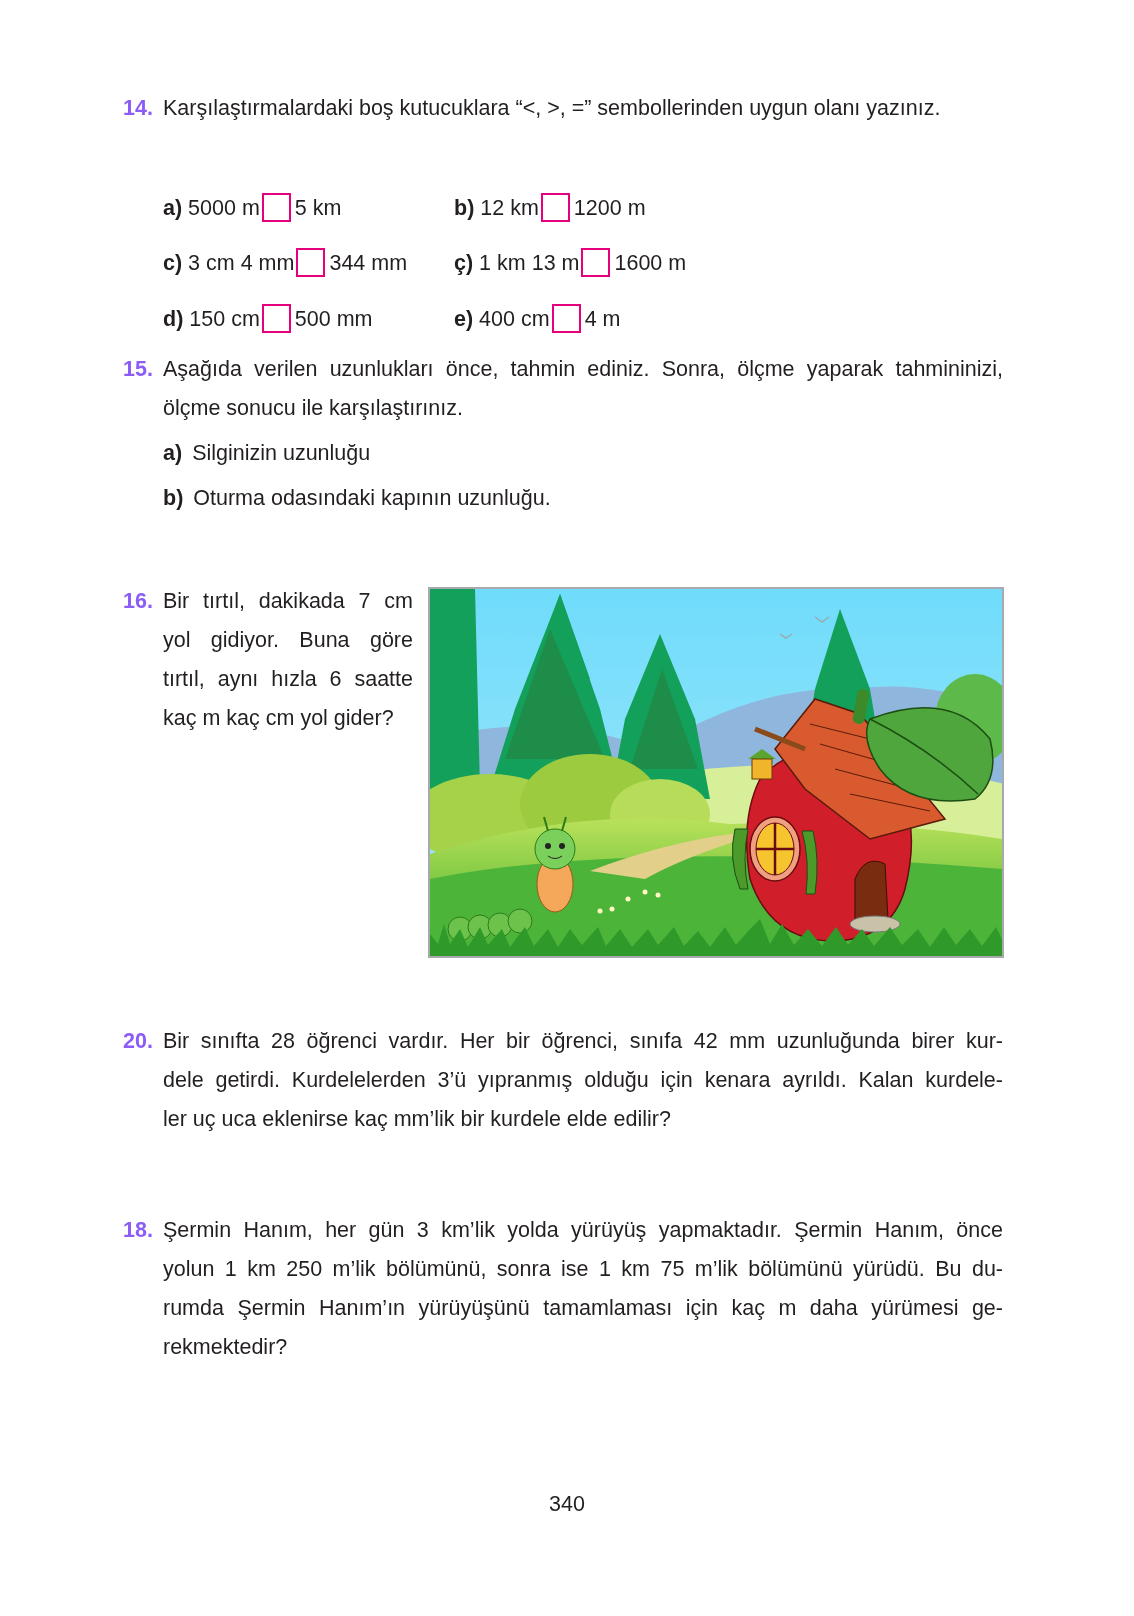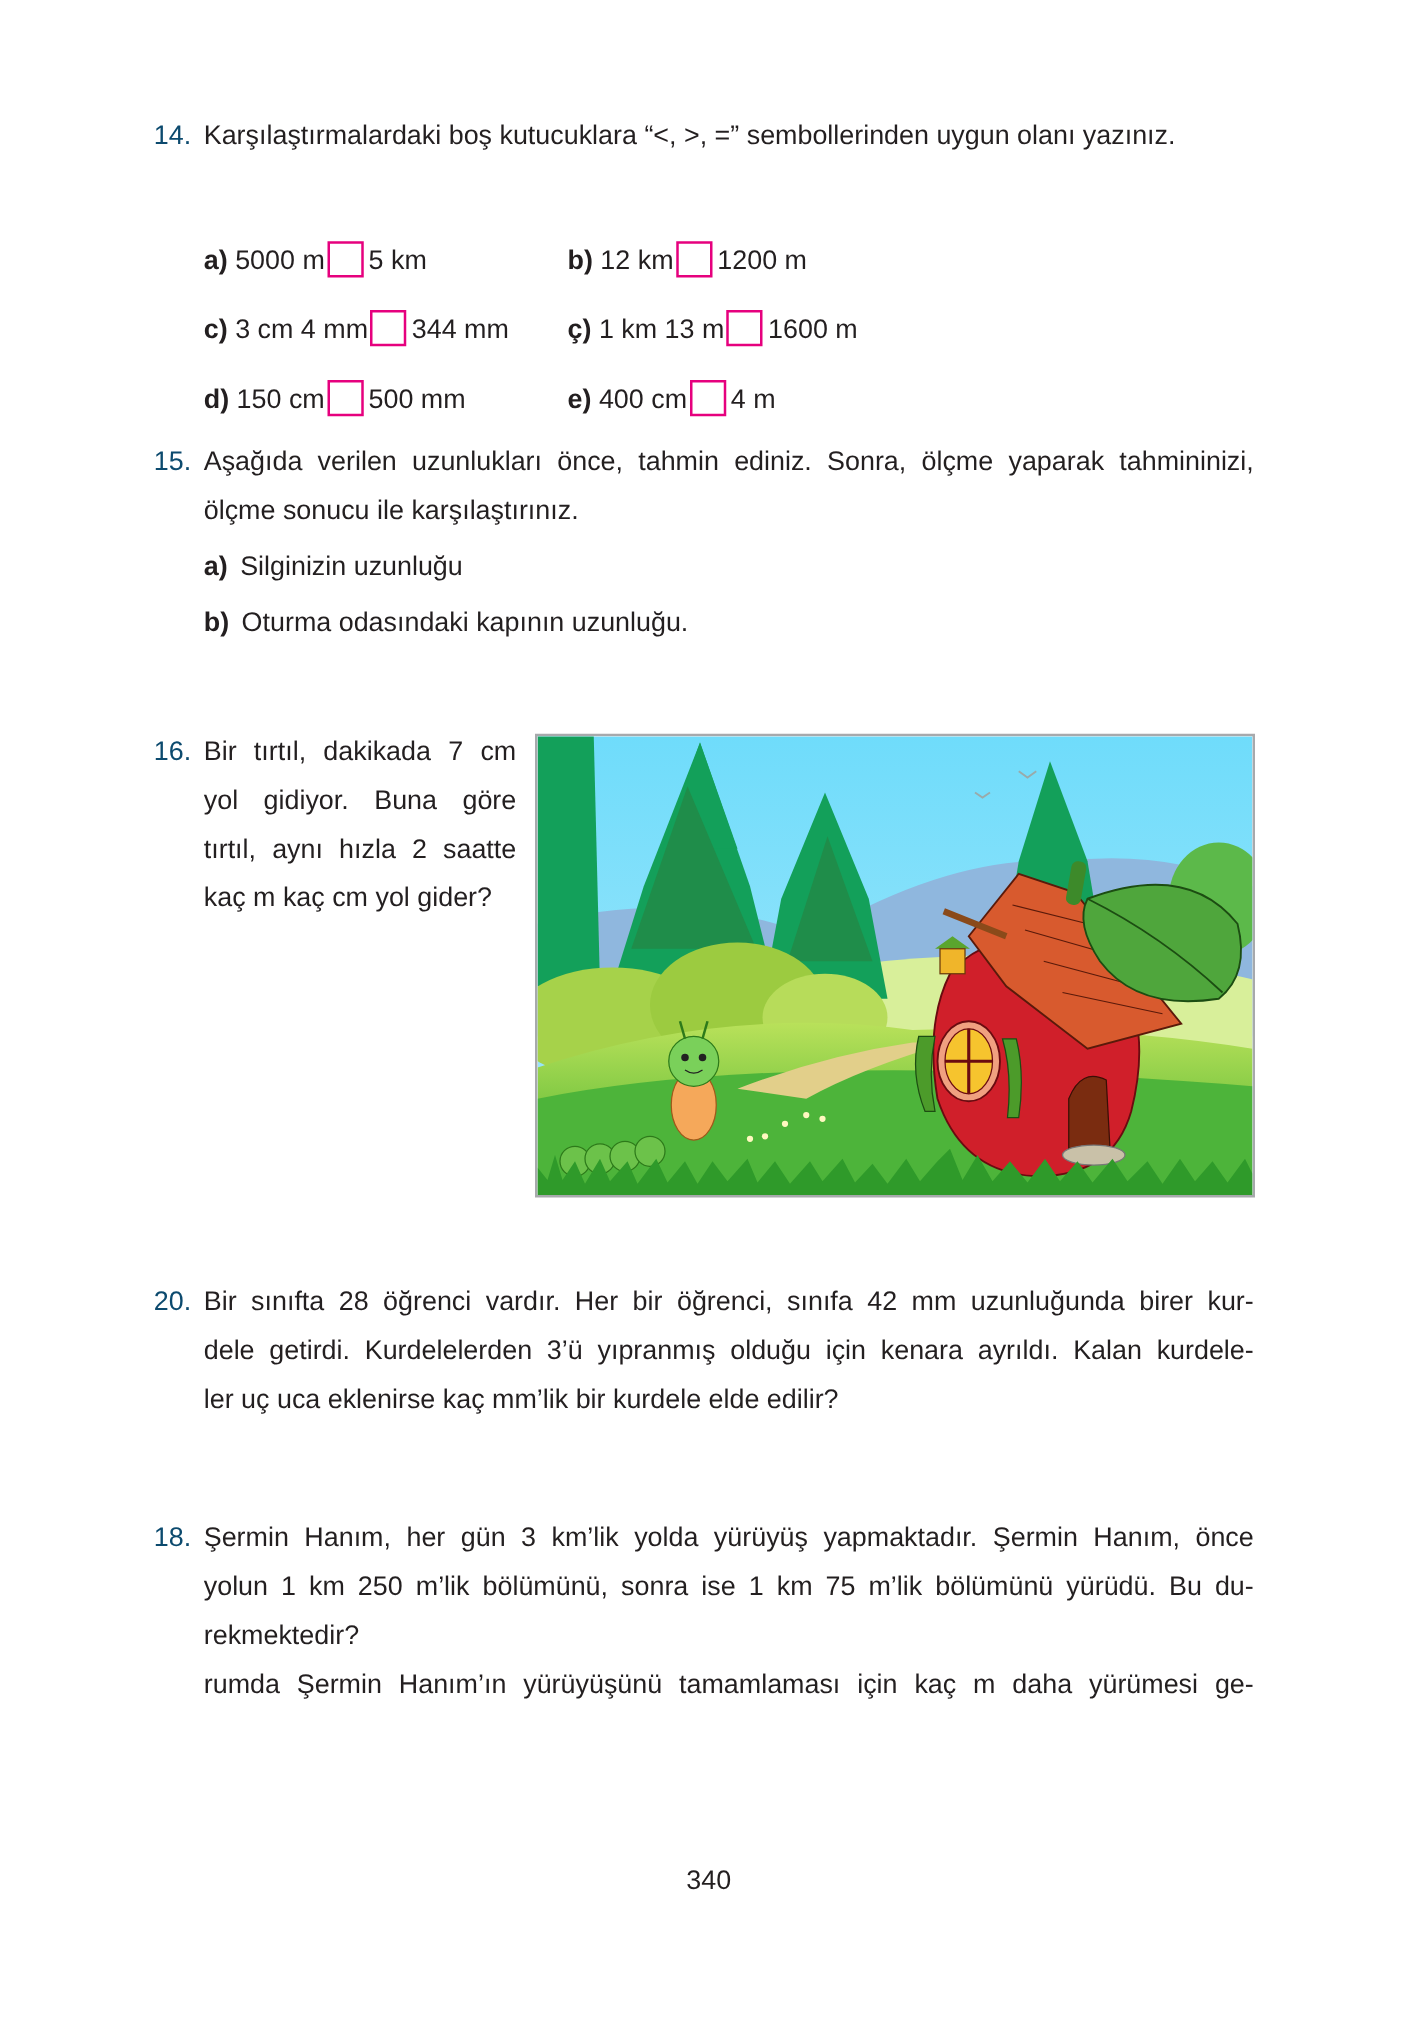--- a/index.html
+++ b/index.html
@@ -1,19 +1,19 @@
 <!DOCTYPE html>
 <html><head>
 <meta charset="utf-8">
 <style>
   html, body { margin: 0; padding: 0; background: #ffffff; }
   body { width: 1134px; height: 1616px; position: relative; overflow: hidden;
          font-family: "Liberation Sans", sans-serif; color: #231f20; }
   .q { position: absolute; left: 123px; font-size: 21.5px; line-height: 39px; }
-  .qnum { color: #0c4a6e; font-weight: normal; display: inline-block; width: 40px; }
+  .qnum { color: #8b5cf6; font-weight: bold; display: inline-block; width: 40px; }
   .row { position: absolute; font-size: 21.5px; line-height: 32px; white-space: nowrap; margin-top: 44px; }
   .lbl { font-weight: bold; }
   .box { display: inline-block; width: 29px; height: 29px; border: 2px solid #e6007e;
          vertical-align: middle; margin: 0 4px 0 2px; box-sizing: border-box; position: relative; top: -2px; }
   .sub { position: absolute; left: 163px; font-size: 21.5px; line-height: 32px; }
   .sub .lbl { margin-right: 10px; }
   .q16 { position: absolute; left: 123px; top: 582px; width: 290px; font-size: 21.5px; line-height: 39px; text-align: justify; }
   .q16 .line { display: block; text-align-last: justify; }
   .q16 .line.last { text-align-last: left; }
   .illus { position: absolute; left: 428px; top: 587px; width: 576px; height: 371px;
@@ -63,21 +63,21 @@
 <div class="sub" style="top:437px;">
   <span class="lbl">a)</span><span>Silginizin uzunluğu</span>
 </div>
 <div class="sub" style="top:482px;">
   <span class="lbl">b)</span><span>Oturma odasındaki kapının uzunluğu.</span>
 </div>
 
 <div class="q16">
   <span class="line"><span class="qnum">16.</span><span>Bir tırtıl, dakikada 7 cm</span></span>
   <span class="line" style="padding-left:40px;">yol gidiyor. Buna göre</span>
-  <span class="line" style="padding-left:40px;">tırtıl, aynı hızla 2 saatte</span>
+  <span class="line" style="padding-left:40px;">tırtıl, aynı hızla 6 saatte</span>
   <span class="line last" style="padding-left:40px;">kaç m kaç cm yol gider?</span>
 </div>
 
 <div class="illus">
   <svg width="572" height="367" viewBox="0 0 572 367">
     <defs>
       <linearGradient id="sky" x1="0" y1="0" x2="0" y2="1">
         <stop offset="0" stop-color="#6fdcfb"></stop>
           <stop offset="1" stop-color="#a8e8fa"></stop>
       </linearGradient>
@@ -175,17 +175,17 @@
 
 <div class="para" style="top:1022px;">
   <span class="line first"><span class="qnum">20.</span><span>Bir sınıfta 28 öğrenci vardır. Her bir öğrenci, sınıfa 42 mm uzunluğunda birer kur-</span></span>
   <span class="line">dele getirdi. Kurdelelerden 3’ü yıpranmış olduğu için kenara ayrıldı. Kalan kurdele-</span>
   <span class="line last">ler uç uca eklenirse kaç mm’lik bir kurdele elde edilir?</span>
 </div>
 
 <div class="para" style="top:1211px;">
   <span class="line first"><span class="qnum">18.</span><span>Şermin Hanım, her gün 3 km’lik yolda yürüyüş yapmaktadır. Şermin Hanım, önce</span></span>
   <span class="line">yolun 1 km 250 m’lik bölümünü, sonra ise 1 km 75 m’lik bölümünü yürüdü. Bu du-</span>
+  <span class="line">rumda Şermin Hanım’ın yürüyüşünü tamamlaması için kaç m daha yürümesi ge-</span>
   <span class="line last">rekmektedir?</span>
-  <span class="line">rumda Şermin Hanım’ın yürüyüşünü tamamlaması için kaç m daha yürümesi ge-</span>
 </div>
 
 <div class="pagenum">340</div>
 
 </body></html>

